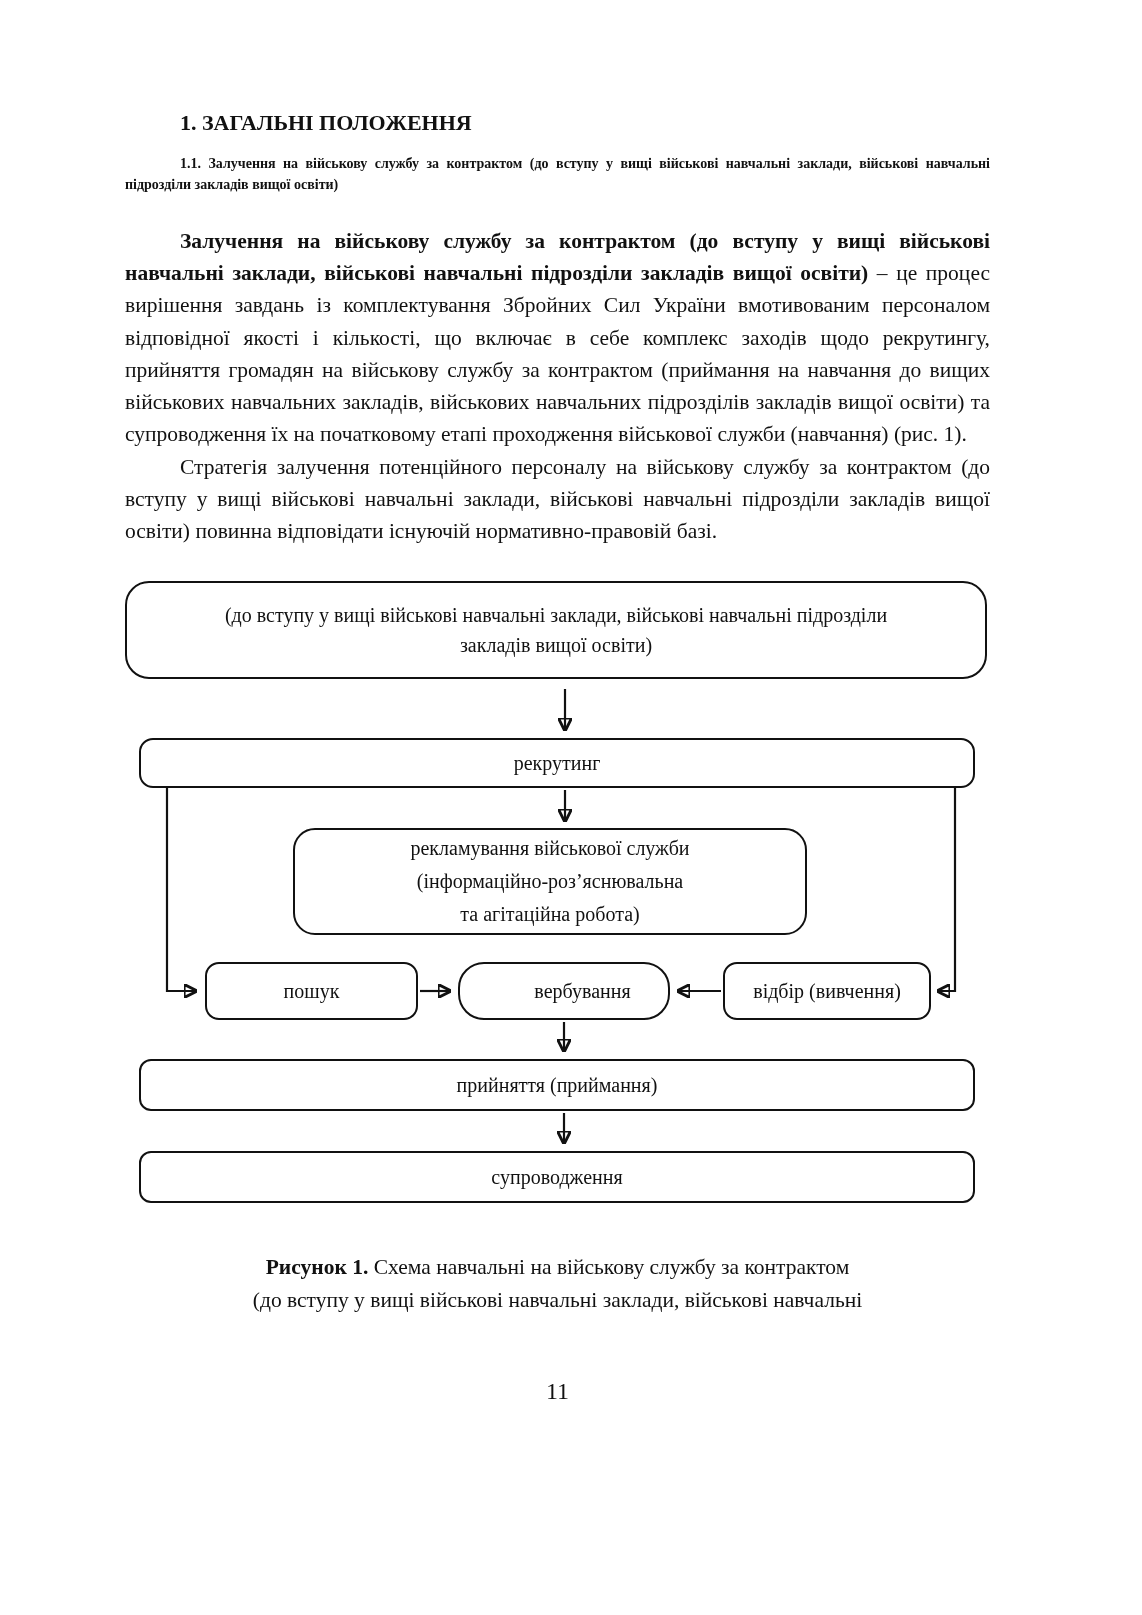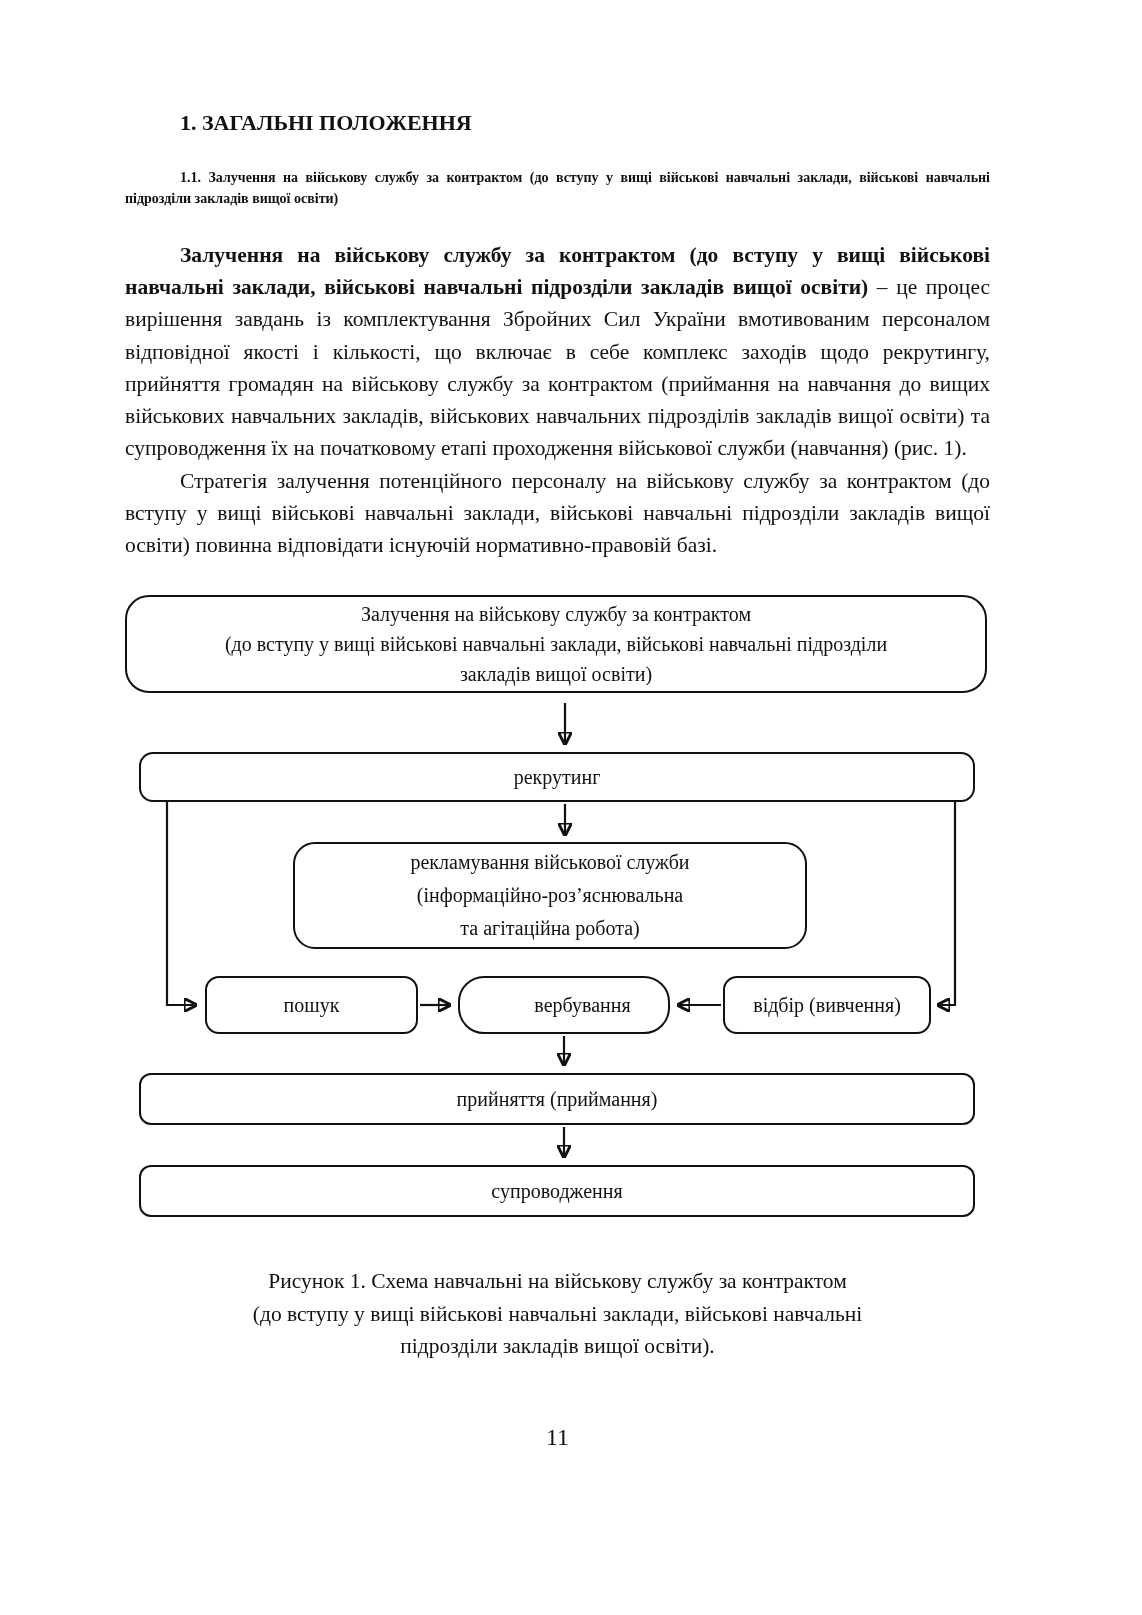--- a/index.html
+++ b/index.html
@@ -11,21 +11,21 @@
     font-family: "Liberation Serif", "DejaVu Serif", serif;
     overflow: hidden;
     box-sizing: border-box;
     padding: 108px 152px 0 125px;
   }
   .h1 {
     font-weight: bold;
     font-size: 22px;
     line-height: 1.4;
     padding-left: 55px;
-    margin: 0 0 28px 0;
+    margin: 0 0 14px 0;
   }
   .h2 {
     font-weight: bold;
     font-size: 14px;
     line-height: 1.5;
     text-align: justify;
     text-indent: 55px;
     margin: 0 0 30px 0;
   }
   .para {
@@ -78,21 +78,21 @@
   }
 
   
   .caption {
     margin: 46px auto 0 auto;
     width: 780px;
     text-align: center;
     font-size: 21.5px;
     line-height: 1.5;
   }
-  .caption .cap-label { font-weight: normal; text-align: center; }
+  .caption .cap-label { font-weight: bold; text-align: center; }
   .page-number {
     margin-top: 62px;
     text-align: center;
     font-size: 24px;
   }
 </style>
 </head>
 <body>
 
 <div class="h1">1. ЗАГАЛЬНІ ПОЛОЖЕННЯ</div>
@@ -115,21 +115,20 @@
     <path d="M440,209 L440,240" marker-end="url(#ah)"></path>
     <path d="M42,207 L42,410 L71,410" marker-end="url(#ah)"></path>
     <path d="M830,207 L830,410 L813,410" marker-end="url(#ah)"></path>
     <path d="M295,410 L325,410" marker-end="url(#ah)"></path>
     <path d="M596,410 L553,410" marker-end="url(#ah)"></path>
     <path d="M439,441 L439,470" marker-end="url(#ah)"></path>
     <path d="M439,532 L439,562" marker-end="url(#ah)"></path>
   </svg>
 
   <div class="dbox box-top">
-    <div>Залучення на військову службу за контрактом</div>
     <div>(до вступу у вищі військові навчальні заклади, військові навчальні підрозділи</div>
     <div>закладів вищої освіти)</div>
   </div>
 
   <div class="dbox box-recruiting">рекрутинг</div>
 
   <div class="dbox box-advert">
     <div>рекламування військової служби</div>
     <div>(інформаційно-роз’яснювальна</div>
     <div>та агітаційна робота)</div>
@@ -140,16 +139,15 @@
   <div class="dbox box-select">відбір (вивчення)</div>
 
   <div class="dbox box-accept">прийняття (приймання)</div>
   <div class="dbox box-support">супроводження</div>
 
 </div>
 
 <div class="caption">
   <div><span class="cap-label">Рисунок 1.</span><span> Схема навчальні на військову службу за контрактом</span></div>
   <div>(до вступу у вищі військові навчальні заклади, військові навчальні</div>
-  <div>підрозділи закладів вищої освіти).</div>
 </div>
 
 <div class="page-number">11</div>
 
 </body></html>

